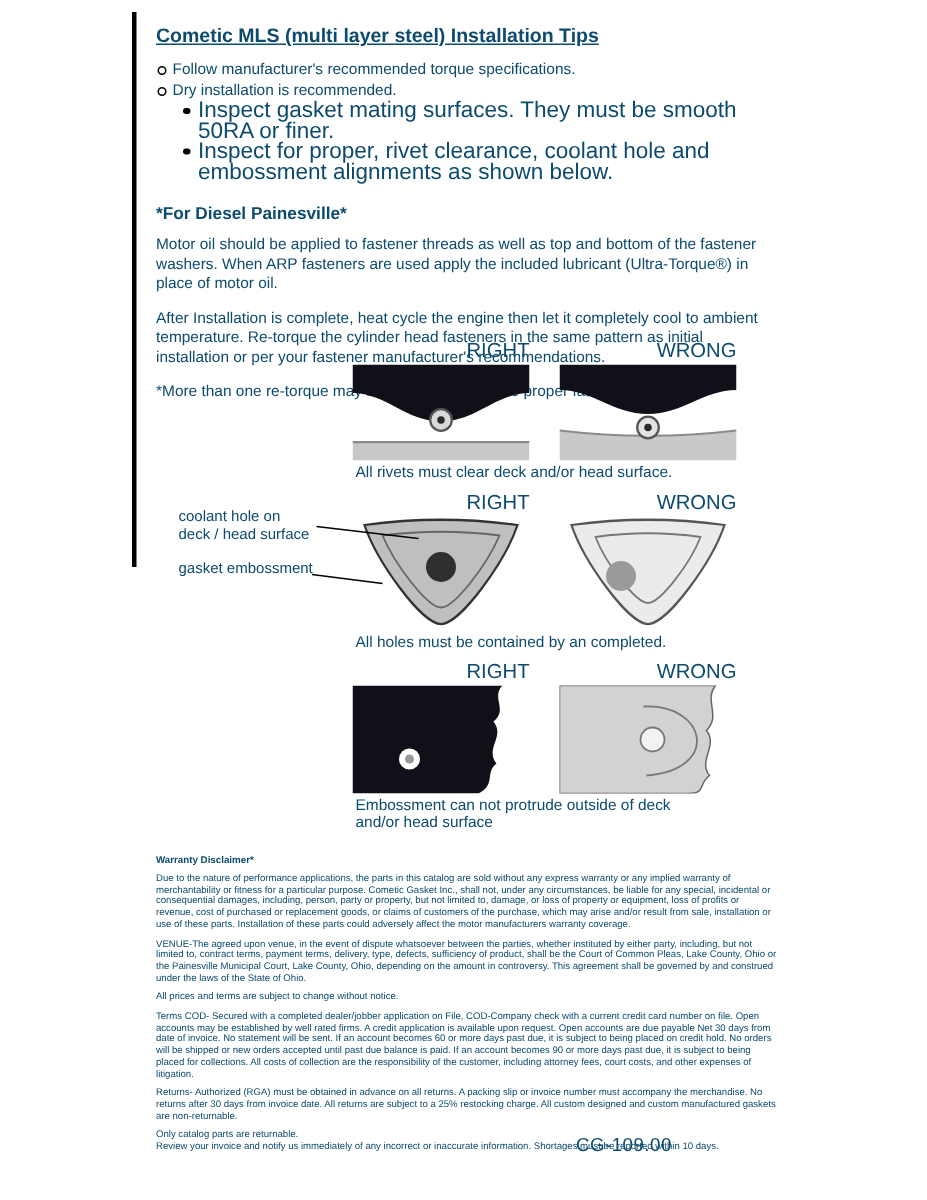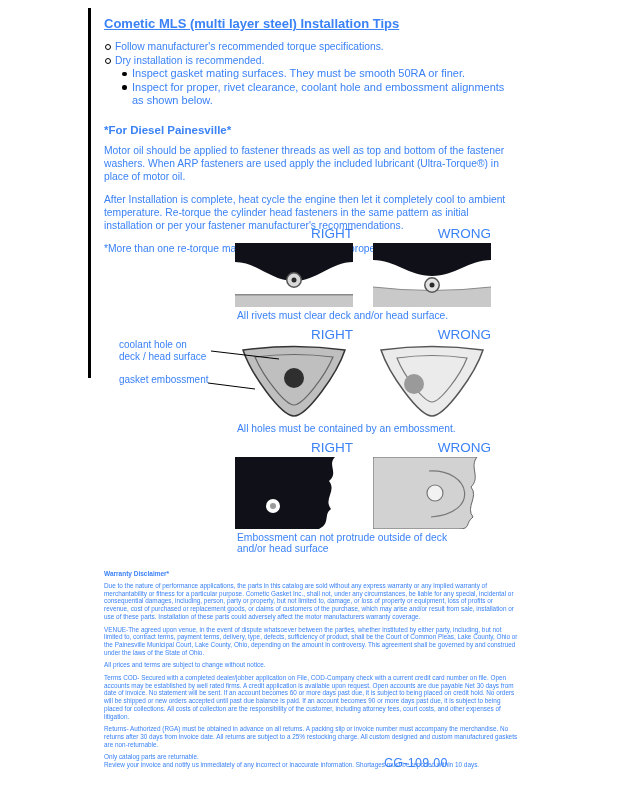--- a/index.html
+++ b/index.html
@@ -1,32 +1,32 @@
 <!DOCTYPE html>
 <html><head>
 <meta charset="utf-8">
 <style>
   * { margin:0; padding:0; box-sizing:border-box; }
   html,body { background:#ffffff; }
   .page {
     position:relative; width:618px; height:800px; margin:0 auto;
-    background:#ffffff; color:#3b82f6;
+    background:#ffffff; color:#0c4a6e;
     font-family:"Liberation Sans","DejaVu Sans",sans-serif;
     overflow:hidden;
   }
   .left-rule { position:absolute; left:88px; top:8px; width:3px; height:370px; background:#000; }
 
   
   .intro { position:absolute; left:104px; top:16px; width:414px; }
   .title { font-size:13px; font-weight:bold; text-decoration:underline; margin:0 0 9px 0; }
   .tips { list-style:none; }
   .tips li { position:relative; padding-left:11px; font-size:10.3px; line-height:13.5px; }
   .tips li::before { content:""; position:absolute; left:1px; top:4px; width:4px; height:4px; border:1px solid #000; border-radius:50%; }
   .subtips { list-style:none; margin-left:17px; }
-  .subtips li { position:relative; padding-left:11px; font-size:11px; line-height:13.5px; }
+  .subtips li { position:relative; padding-left:11px; font-size:15px; line-height:13.5px; }
   .subtips li::before { content:""; position:absolute; left:1px; top:4.5px; width:4.5px; height:4.5px; background:#000; border-radius:50%; }
   .diesel-heading { font-size:11.5px; font-weight:bold; margin:16px 0 8px 0; }
   .para { font-size:10.3px; line-height:13px; margin-bottom:10px; }
   .para.last { margin-bottom:0; }
 
   
   .figures { position:absolute; left:104px; top:226px; width:440px; }
   .fig { margin-left:131px; width:256px; margin-bottom:6px; position:relative; }
   .fig-labels { display:flex; gap:20px; margin-bottom:2px; }
   .fig-labels span { width:118px; text-align:right; font-size:13.5px; }
@@ -116,21 +116,21 @@
           <path d="M8,6 Q59,-1 110,6 C102,30 72,72 59,72 C46,72 16,30 8,6 Z" fill="#bfbfbf" stroke="#333" stroke-width="1.5"></path>
           <path d="M20,13 Q59,8 98,13 C90,32 68,61 59,61 C50,61 28,32 20,13 Z" fill="none" stroke="#666" stroke-width="1.2"></path>
           <circle cx="59" cy="34" r="10" fill="#2f2f2f"></circle>
         </svg>
         <svg width="118" height="76" viewBox="0 0 118 76">
           <path d="M8,6 Q59,-1 110,6 C102,30 72,72 59,72 C46,72 16,30 8,6 Z" fill="#ebebeb" stroke="#555" stroke-width="1.5"></path>
           <path d="M24,14 Q59,9 94,14 C87,32 67,58 59,58 C51,58 31,32 24,14 Z" fill="none" stroke="#777" stroke-width="1.2"></path>
           <circle cx="41" cy="40" r="10" fill="#9a9a9a"></circle>
         </svg>
       </div>
-      <p class="fig-caption">All holes must be contained by an embossment.</p>
+      <p class="fig-caption">All holes must be contained by an completed.</p>
     </div>
 
     <div class="fig fig3">
       <div class="fig-labels">
         <span>RIGHT</span>
         <span>WRONG</span>
       </div>
       <div class="fig-images">
         <svg width="118" height="72" viewBox="0 0 118 72">
           <path d="M0,0 H100 C92,8 104,16 94,24 C102,34 88,42 96,52 C88,58 96,66 84,72 H0 Z" fill="#101018"></path>

